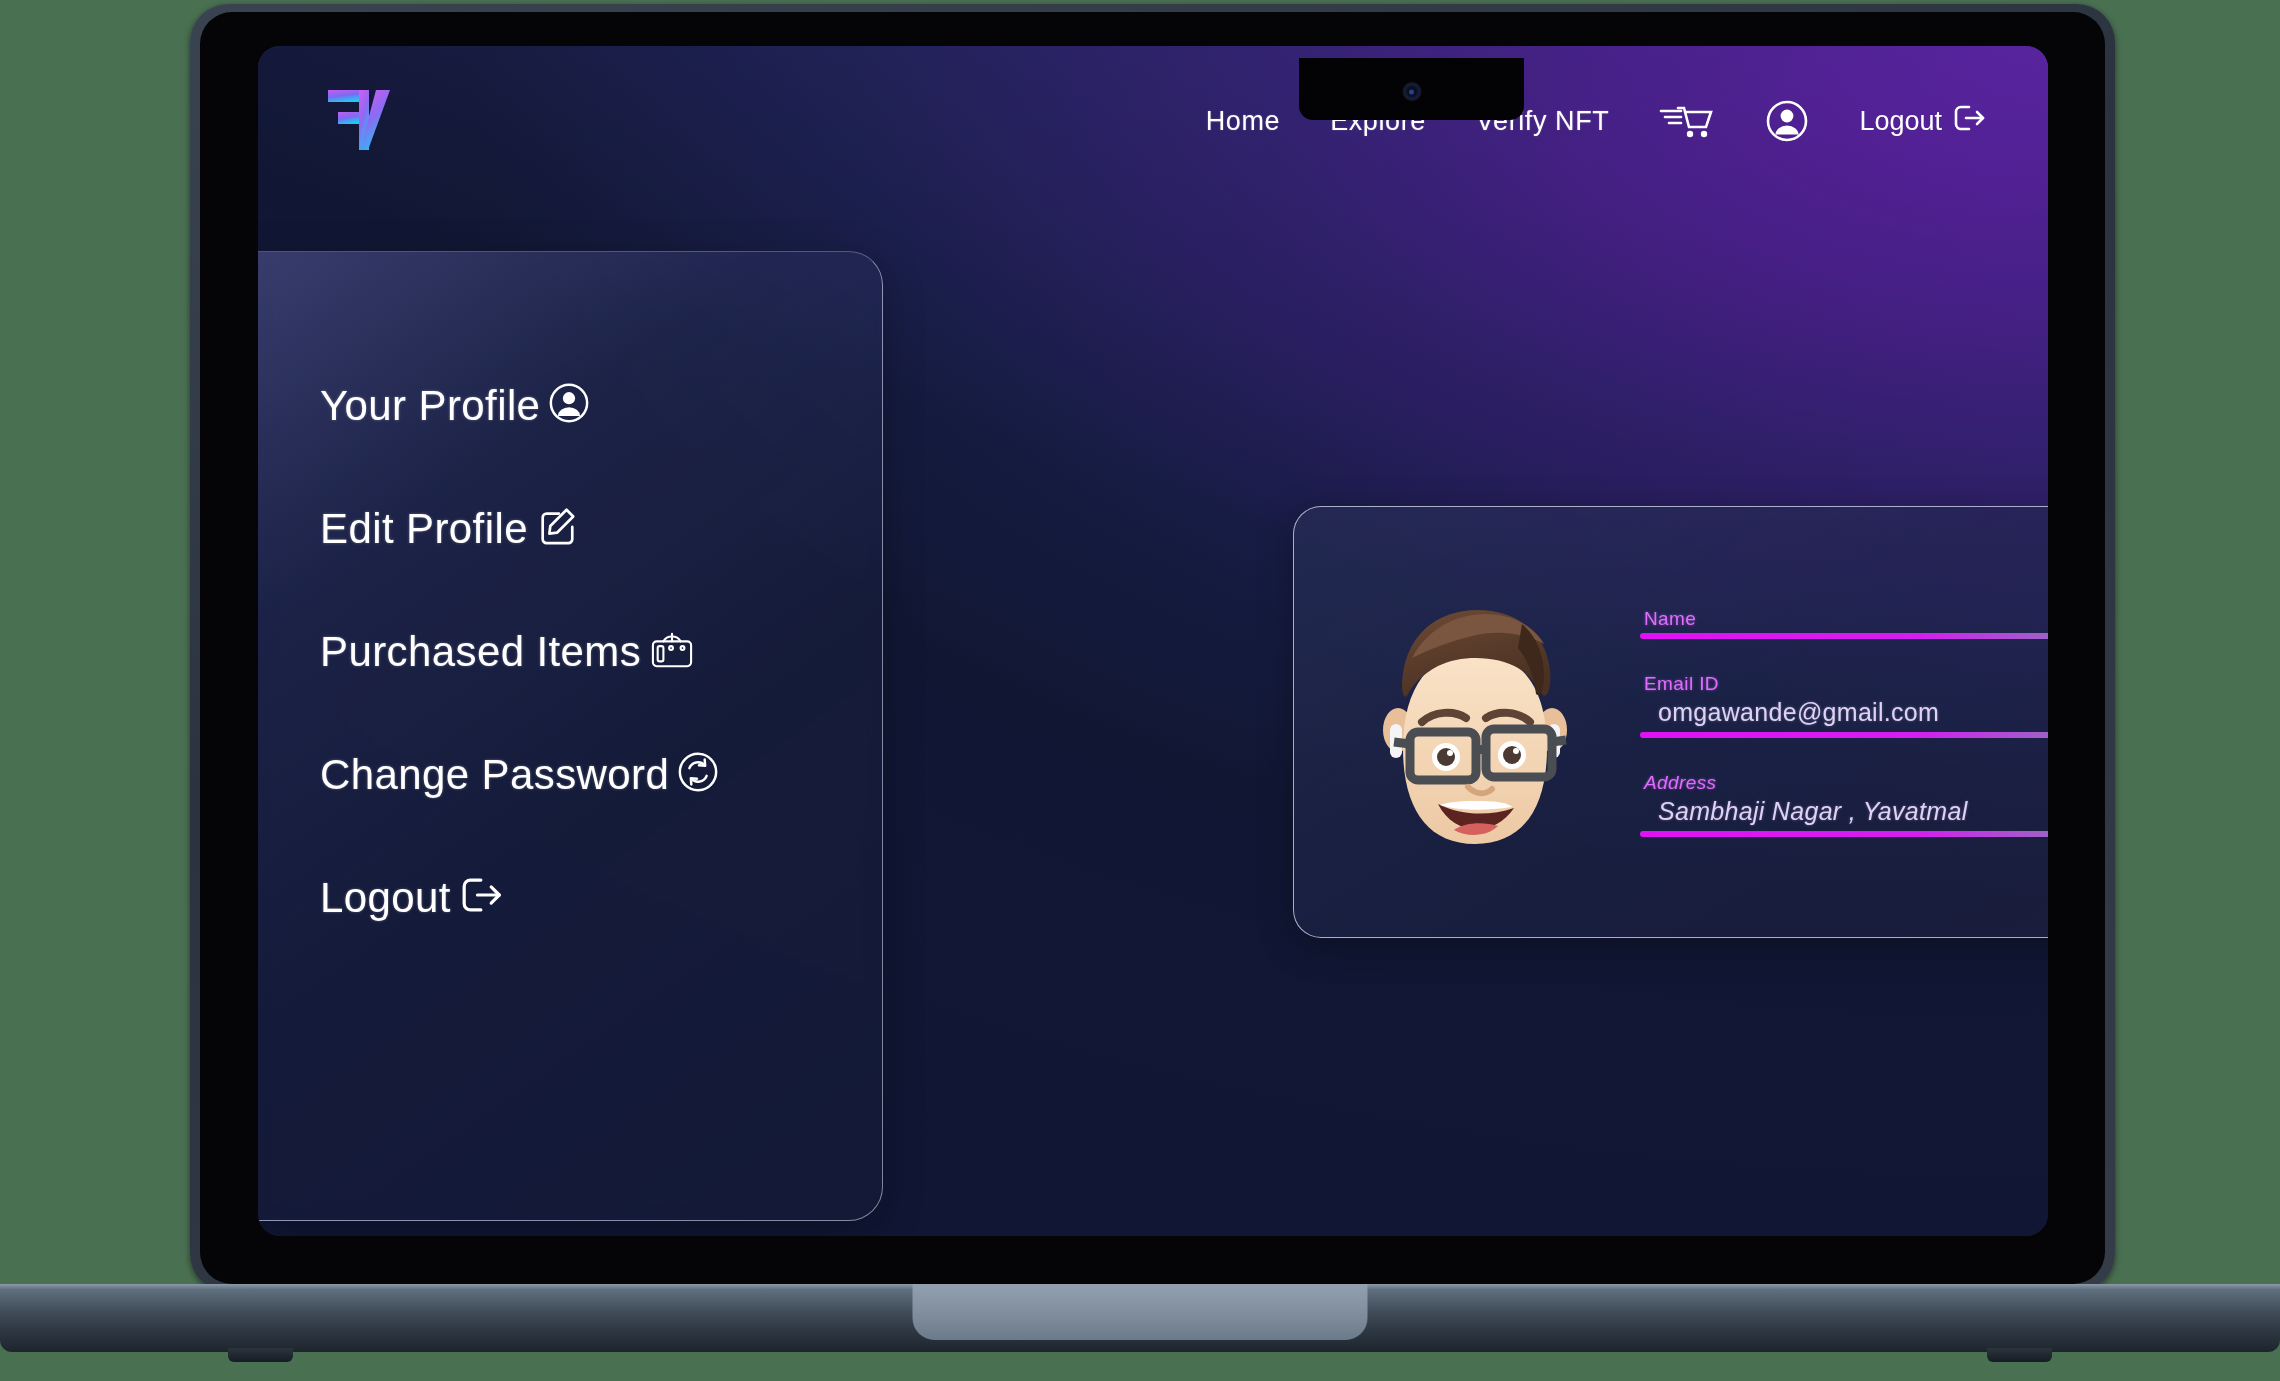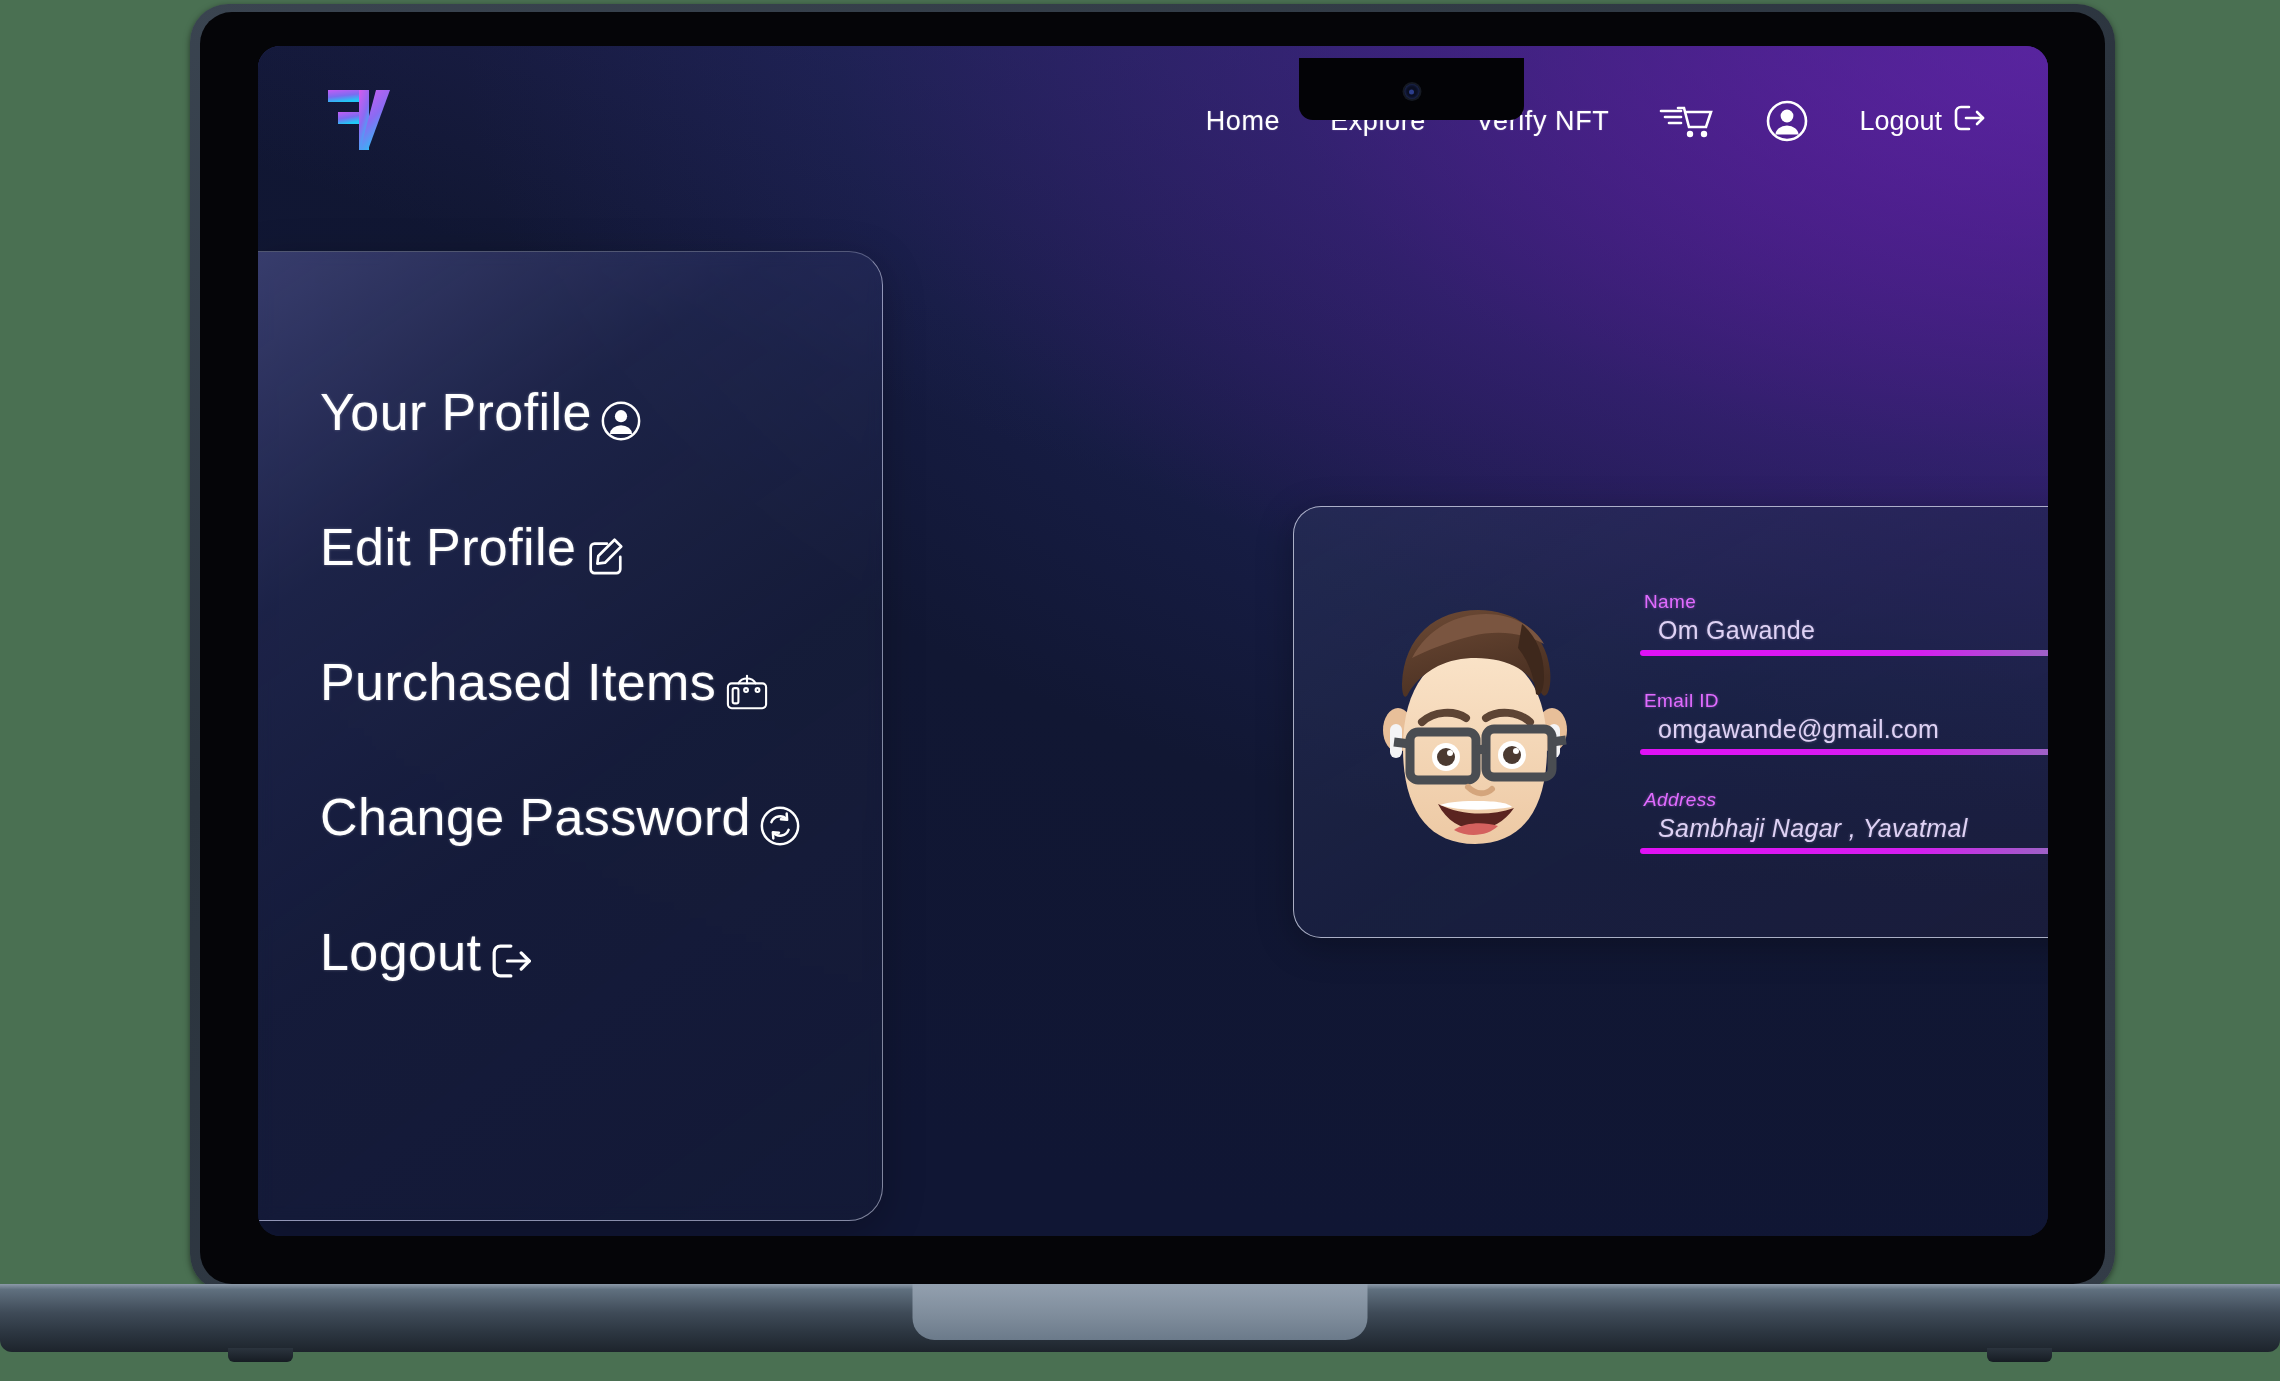--- a/index.html
+++ b/index.html
@@ -107,23 +107,23 @@
     border-top-right-radius:34px; border-bottom-right-radius:34px;
     border-right:1.5px solid rgba(220,225,245,.55);
     border-top:1.5px solid rgba(220,225,245,.30);
     border-bottom:1.5px solid rgba(220,225,245,.55);
     backdrop-filter:blur(8px);
     z-index:20;
     box-shadow:0 10px 40px rgba(0,0,0,.25);
   }
   .menu { position:absolute; left:62px; top:130px; width:540px; }
   .menu-item {
-    display:flex; align-items:flex-end; gap:8px;
+    display:flex; align-items:flex-start; gap:8px;
     margin-bottom:75px;
-    color:#fff; font-size:52px; letter-spacing:.4px; white-space:nowrap;
+    color:#fff; font-size:42px; letter-spacing:.4px; white-space:nowrap;
     text-shadow:0 0 3px rgba(255,255,255,.3);
   }
   .menu-item:last-child { margin-bottom:0; }
   .menu-icon { display:flex; align-items:center; flex:0 0 auto; }
 
   
   .card {
     position:absolute; left:1035px; top:460px; width:1025px; height:432px;
     background:linear-gradient(150deg, rgba(44,52,92,.55) 0%, rgba(33,40,76,.48) 45%, rgba(36,33,66,.50) 100%);
     border:1.4px solid rgba(226,230,248,.72);
@@ -338,21 +338,20 @@
 
             <path d="M88 232 c16 32 56 34 76 4 c-24 8 -52 8 -76 -4 z" fill="#5b2420"></path>
             <path d="M90 233 c20 6 46 6 72 2 c-4 -4 -14 -6 -36 -6 c-20 0 -30 2 -36 4 z" fill="#fff"></path>
             <path d="M104 258 c14 8 34 6 44 -4 c-14 -4 -32 -4 -44 4 z" fill="#d4615e"></path>
           </svg>
         </div>
 
         <div class="fields">
           <div class="field">
             <div class="field-label">Name</div>
-            <div class="field-value">Om Gawande</div>
             <div class="field-bar"></div>
           </div>
           <div class="field">
             <div class="field-label">Email ID</div>
             <div class="field-value">omgawande@gmail.com</div>
             <div class="field-bar"></div>
           </div>
           <div class="field">
             <div class="field-label">Address</div>
             <div class="field-value">Sambhaji Nagar , Yavatmal</div>

